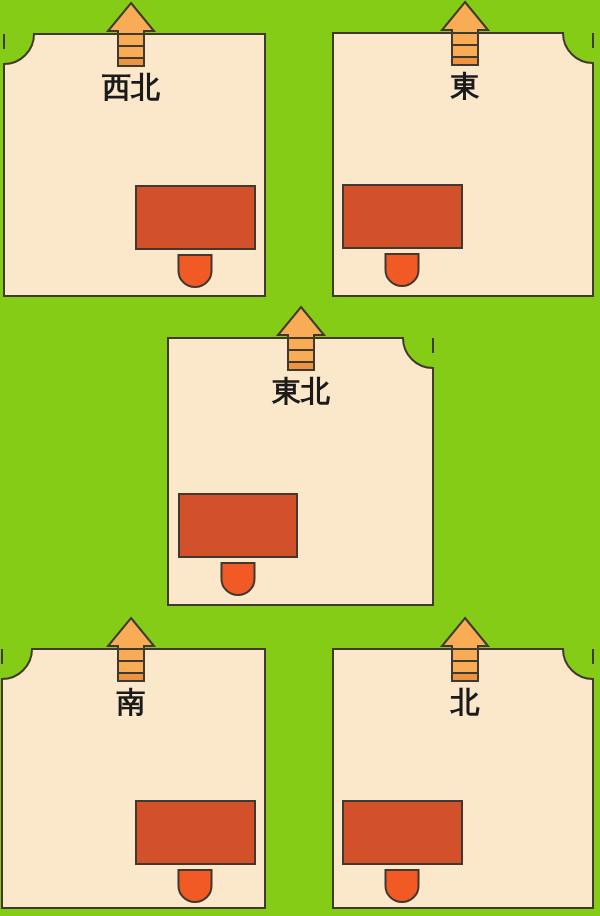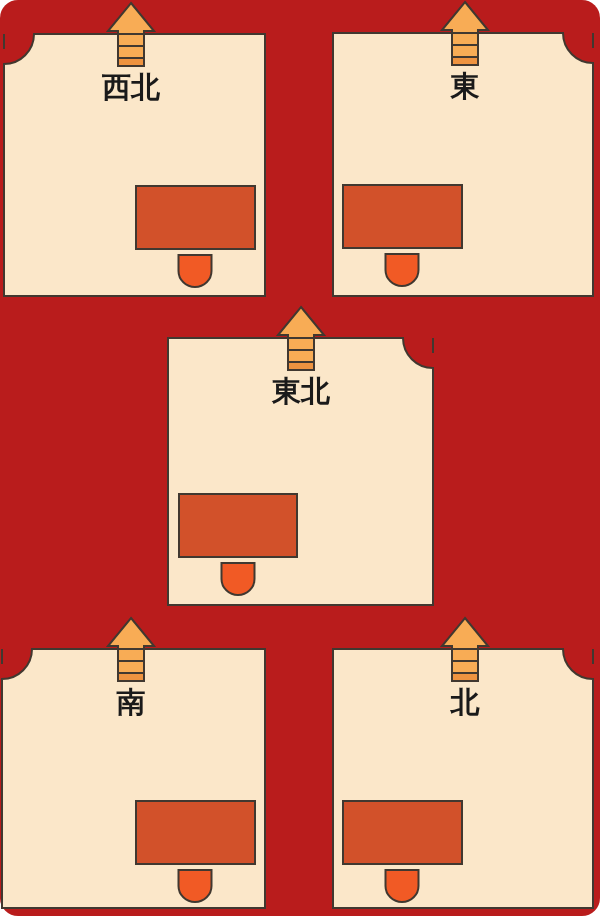--- a/index.html
+++ b/index.html
@@ -1,22 +1,21 @@
 <!DOCTYPE html>
 <html><head>
 <meta charset="utf-8">
 <style>
   html, body { margin: 0; padding: 0; background: #ffffff; }
   #canvas {
     position: relative;
     width: 600px;
     height: 916px;
-    background: #b91c1c;
+    background: #84cc16;
     font-family: "Liberation Sans", sans-serif;
-    border-radius: 18px;
   }
   svg { display: block; }
   .walls   { stroke-width: 2; }
   .stub    { stroke-width: 2; fill: none; }
   .arrow   { stroke-width: 2; stroke-linejoin: miter; }
   .bands   { stroke-width: 2; fill: none; }
   .desk    { stroke-width: 2; }
   .chair   { stroke-width: 2; }
   .dir-label {
     font-family: "Liberation Sans", sans-serif;

